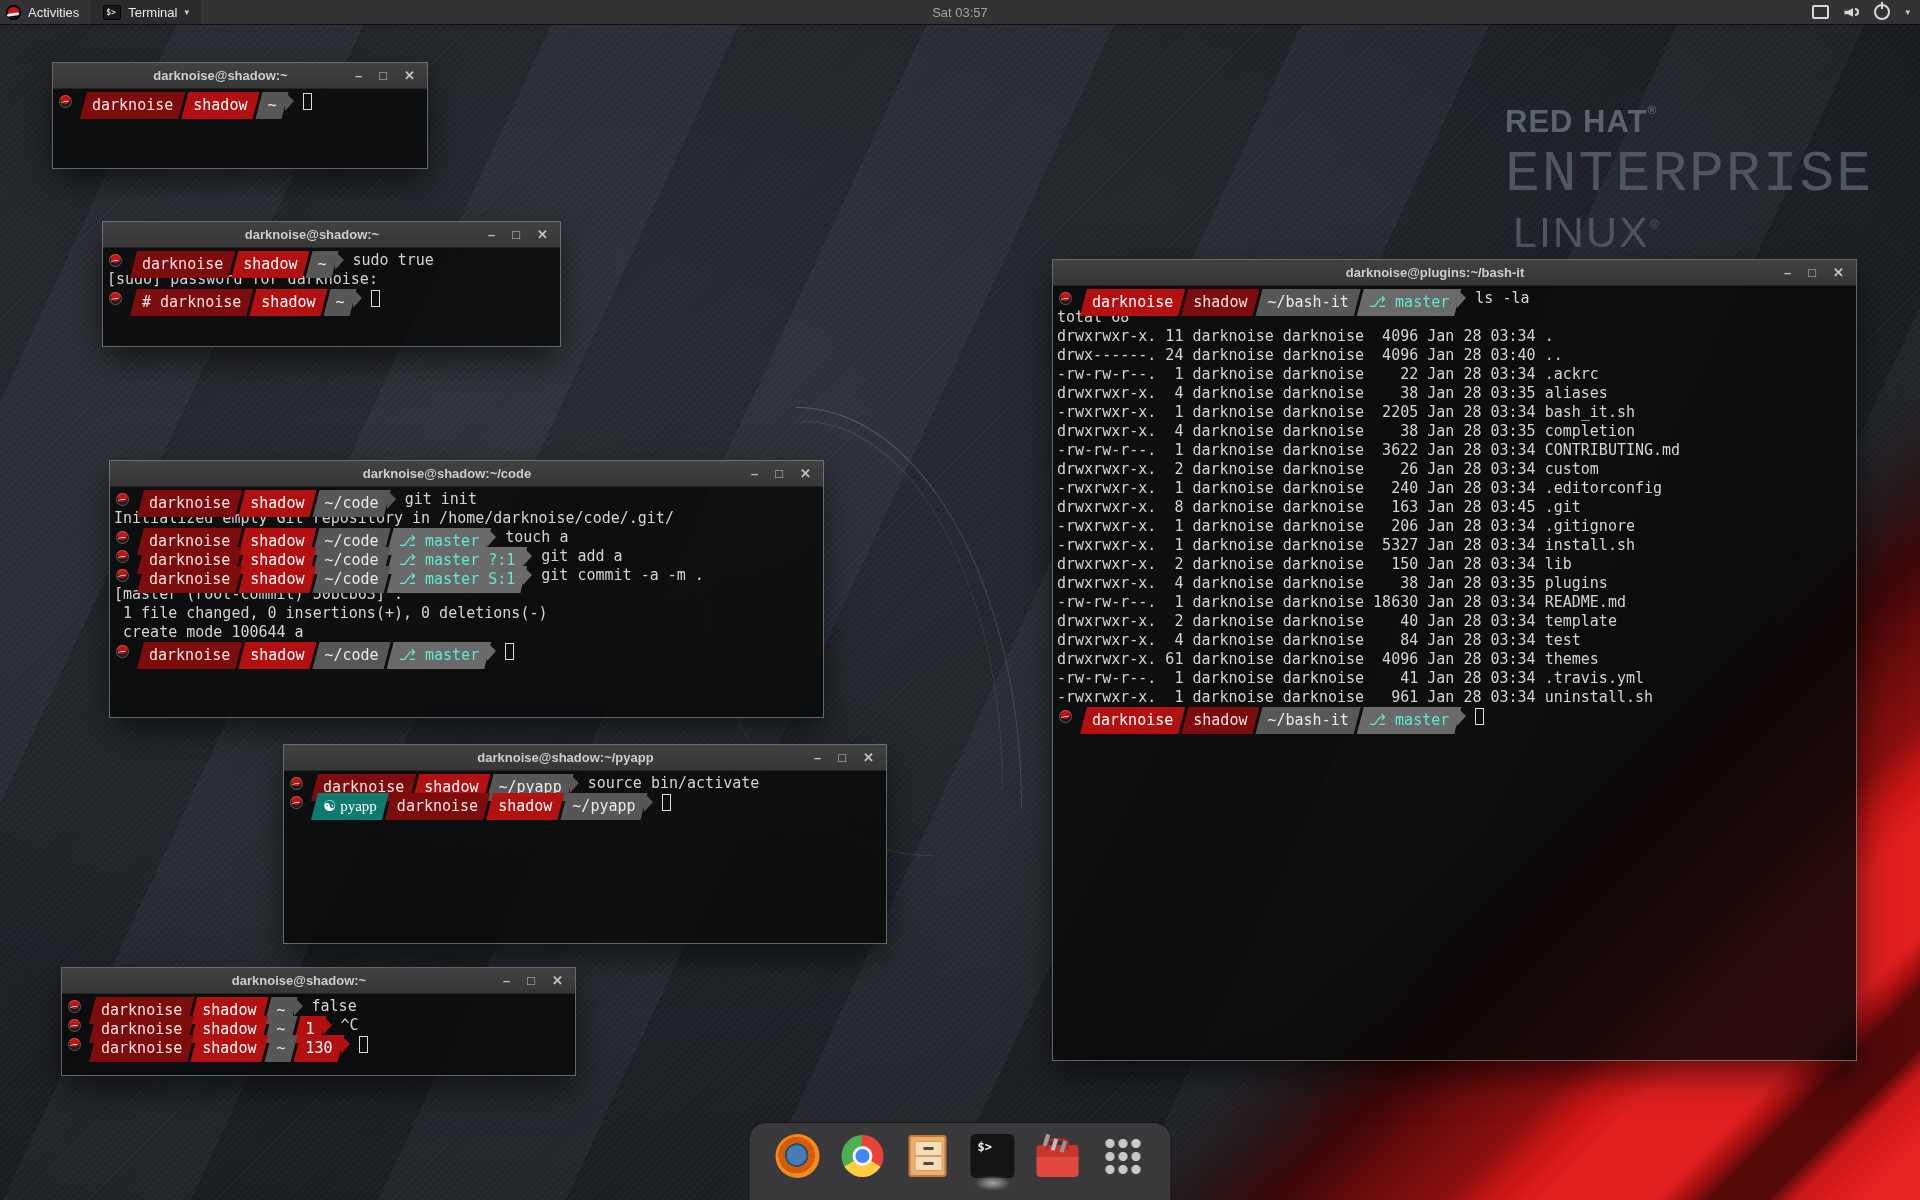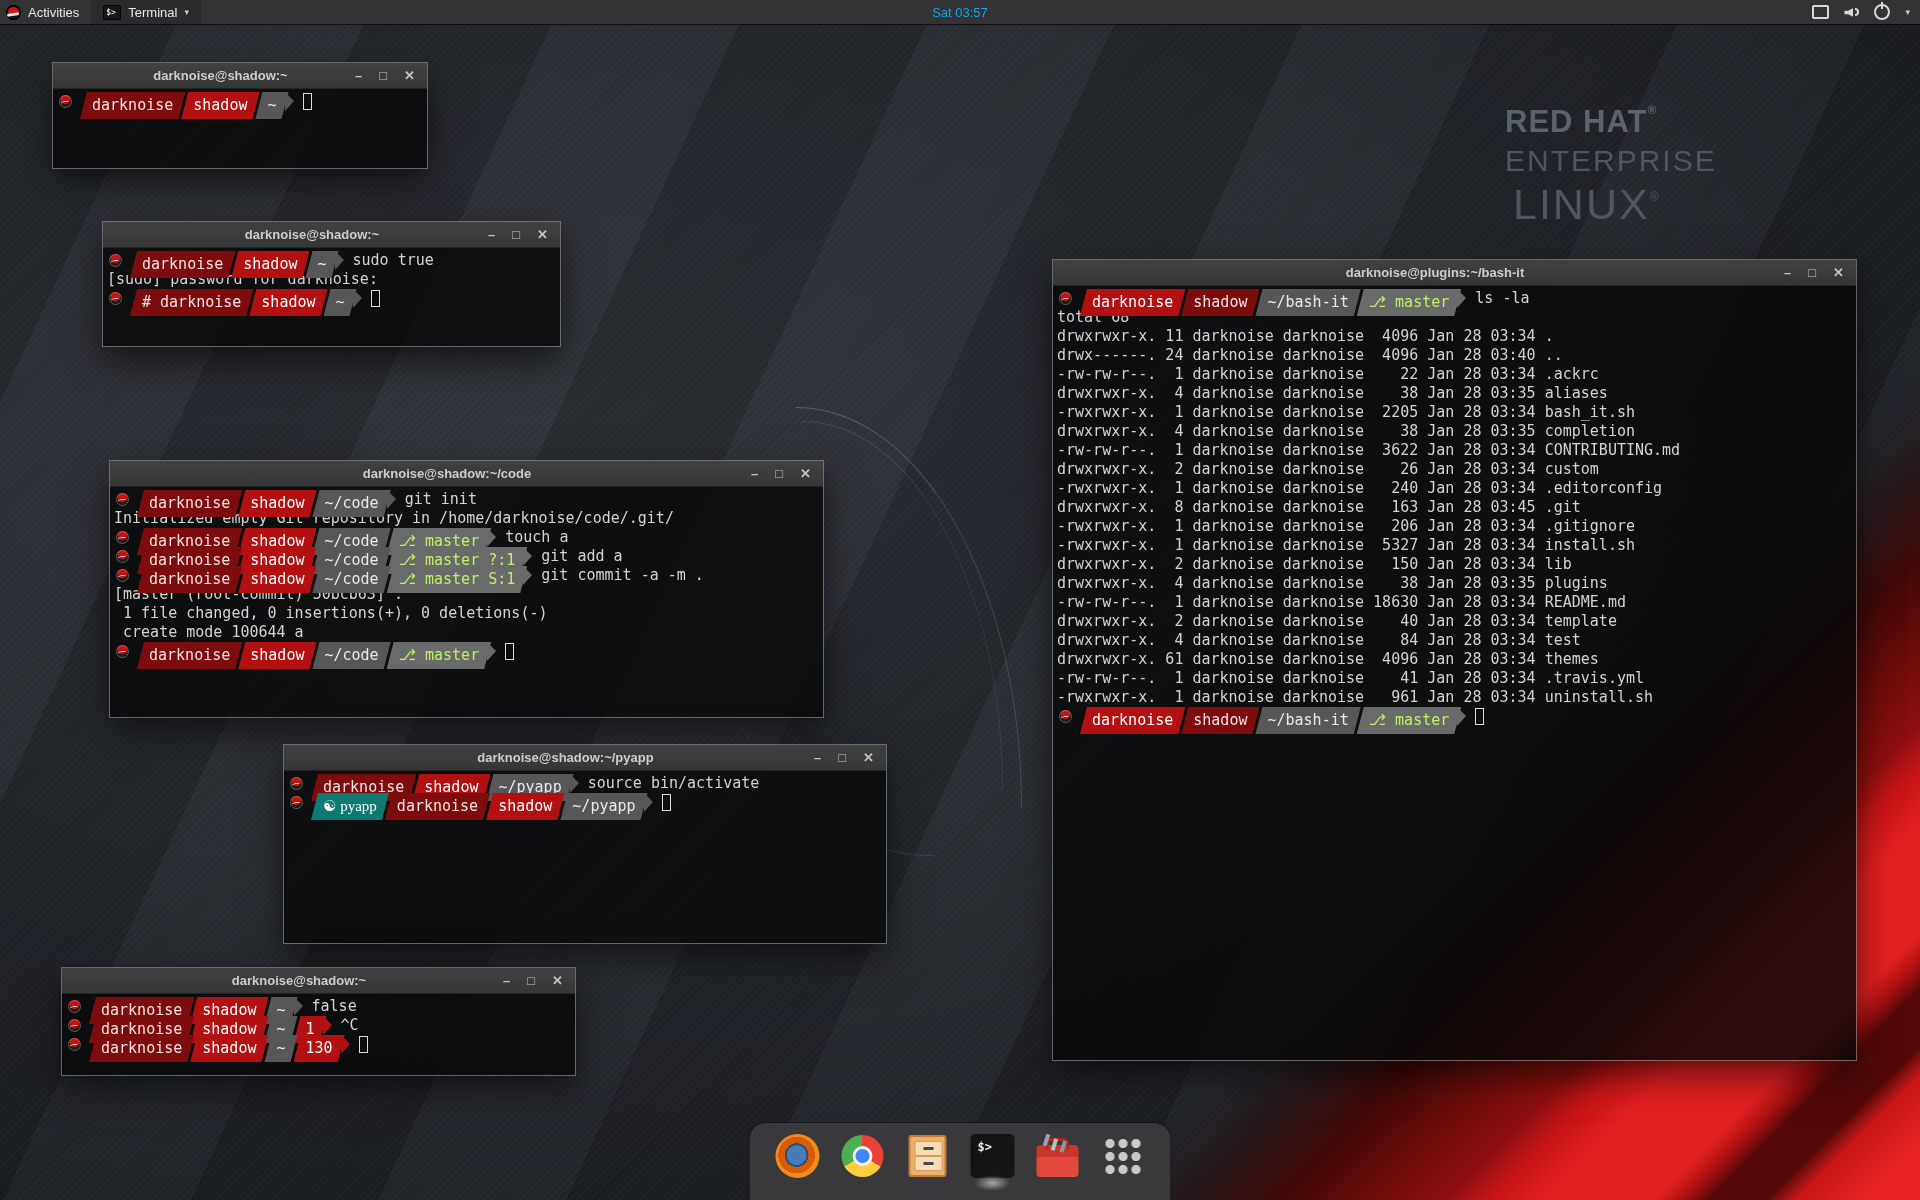--- a/index.html
+++ b/index.html
@@ -23,40 +23,40 @@
     border-top-right-radius:225px 400px;}
   .arc-b{left:802px;top:421px;width:200px;height:368px;
     border-top:1px solid rgba(190,196,202,.15);border-right:1px solid rgba(190,196,202,.10);
     border-top-right-radius:200px 368px;}
   .arc-c{left:702px;top:565px;width:230px;height:290px;
     border-bottom:1px solid rgba(190,196,202,.14);border-left:1px solid rgba(190,196,202,.09);
     border-bottom-left-radius:230px 290px;}
   
   #rhel-logo{position:absolute;left:1505px;top:104px;z-index:3;color:#59616b;line-height:1;}
   #rhel-logo .l1{font-size:31px;font-weight:bold;letter-spacing:1px;color:#5b636d;}
-  #rhel-logo .l2{font-size:30px;letter-spacing:2px;margin-top:9px;color:#4e565f;}
+  #rhel-logo .l2{font-size:58px;letter-spacing:2px;margin-top:9px;color:#4e565f;font-family:Liberation Mono, monospace;}
   #rhel-logo .l3{font-size:43px;letter-spacing:2px;margin-top:7px;color:#4e565f;margin-left:8px;}
   #rhel-logo sup{font-size:12px;vertical-align:18px;}
   
   #topbar{position:absolute;inset:0 0 auto 0;height:24px;background:#333336;z-index:40;
     display:flex;align-items:center;color:#e8e8e8;font-size:13px;
     box-shadow:0 1px 0 rgba(0,0,0,.65);}
   .tb-left{display:flex;align-items:center;height:100%;}
   .activities{display:flex;align-items:center;gap:7px;padding:0 12px 0 6px;height:100%;cursor:default;}
   .rh-hat{width:15px;height:15px;border-radius:50%;background:#141414;position:relative;overflow:hidden;
     box-shadow:inset 0 0 0 1px #000;}
   .rh-hat::before{content:"";position:absolute;left:2px;top:2px;width:11px;height:7px;
     background:#cf1212;border-radius:6px 6px 2px 2px;}
   .rh-hat::after{content:"";position:absolute;left:1px;top:8px;width:12px;height:3px;
     background:#e9e9e9;border-radius:3px;transform:rotate(-8deg);}
   .app-entry{display:flex;align-items:center;gap:7px;padding:0 12px;height:100%;background:#2b2b2e;}
   .tb-term-ic{width:18px;height:15px;background:#181818;border:1px solid #060606;border-radius:2px;
     color:#ddd;font:bold 8px/14px "DejaVu Sans Mono",monospace;padding-left:2px;box-sizing:border-box;}
   .tb-caret{font-size:9px;color:#cfcfcf;}
-  .clock{position:absolute;left:50%;transform:translateX(-50%);color:#0ea5e9;}
+  .clock{position:absolute;left:50%;transform:translateX(-50%);color:#a3a3a3;}
   .status{position:absolute;right:10px;top:0;height:24px;display:flex;align-items:center;gap:15px;}
   .screen-ic{width:13px;height:10px;border:2px solid #d8d8d8;border-radius:2px;}
   .vol-ic{width:15px;height:12px;position:relative;}
   .vol-ic::before{content:"";position:absolute;left:0;top:2px;width:9px;height:9px;background:#d8d8d8;
     clip-path:polygon(0 30%,40% 30%,100% 0,100% 100%,40% 70%,0 70%);}
   .vol-ic::after{content:"";position:absolute;right:0;top:2px;width:4px;height:8px;
     border:2px solid #d8d8d8;border-left:none;border-radius:0 8px 8px 0;box-sizing:border-box;}
   .pow-ic{width:12px;height:12px;border:2px solid #d8d8d8;border-radius:50%;position:relative;box-sizing:content-box;}
   .pow-ic::after{content:"";position:absolute;left:5px;top:-4px;width:2px;height:7px;background:#d8d8d8;}
   
@@ -74,21 +74,21 @@
     white-space:pre;font:15px/19px "DejaVu Sans Mono",monospace;color:#d4d4d4;
     padding:3px 4px;box-sizing:border-box;overflow:hidden;}
   .t-line{height:19px;}
   .t-line > span{display:inline-block;vertical-align:top;white-space:pre;}
   .pl{height:19px;line-height:19px;padding:4px 12px;
     clip-path:polygon(7px 0,100% 0,calc(100% - 7px) 100%,0 100%);}
   .pl + .pl{margin-left:-4px;}
   .bg-rdark{background:#7d0d0d;color:#f2e2e2;}
   .bg-red{background:#b31111;color:#ffffff;}
   .bg-gray{background:#575757;color:#eaeaea;}
-  .bg-gray2{background:#6a6a6a;color:#bef264;}
+  .bg-gray2{background:#6a6a6a;color:#5eead4;}
   .bg-teal{background:#0e7a70;color:#ffffff;font-family:Liberation Serif, serif;}
   .pl-arrow{width:0;height:0;border-top:9px solid transparent;border-bottom:10px solid transparent;
     border-left:9px solid;margin-left:-4px;}
   .fg-gray{color:#575757;}.fg-gray2{color:#6a6a6a;}.fg-red{color:#b31111;}
   .fg-dir{color:#2e6fdb;}
   .fg-exec{color:#2fae2f;}
   .t{color:#d4d4d4;}
   .cursor{width:9px;height:17px;border:1px solid #dcdcdc;margin-top:1px;box-sizing:border-box;}
   .p-icon{width:13px;height:13px;border-radius:50%;margin:3px 8px 0 2px;position:relative;
     background:radial-gradient(circle at 50% 30%,#c51212 0 42%,#1c1c1c 48% 100%);

